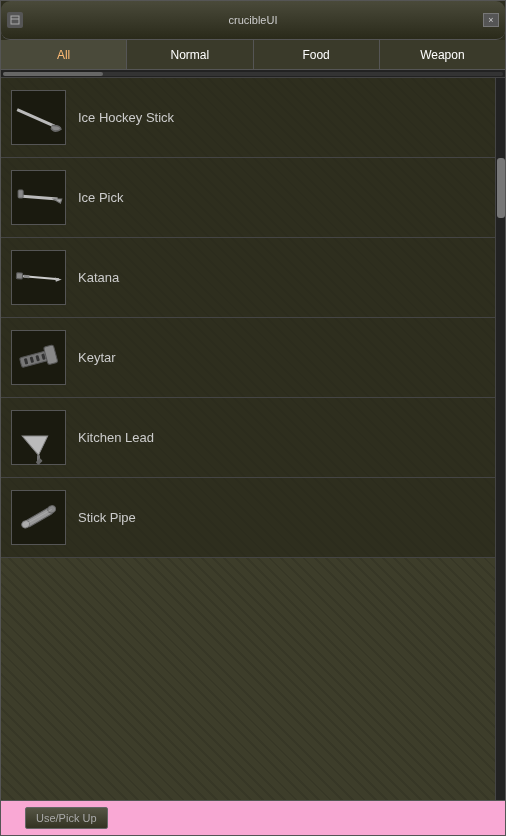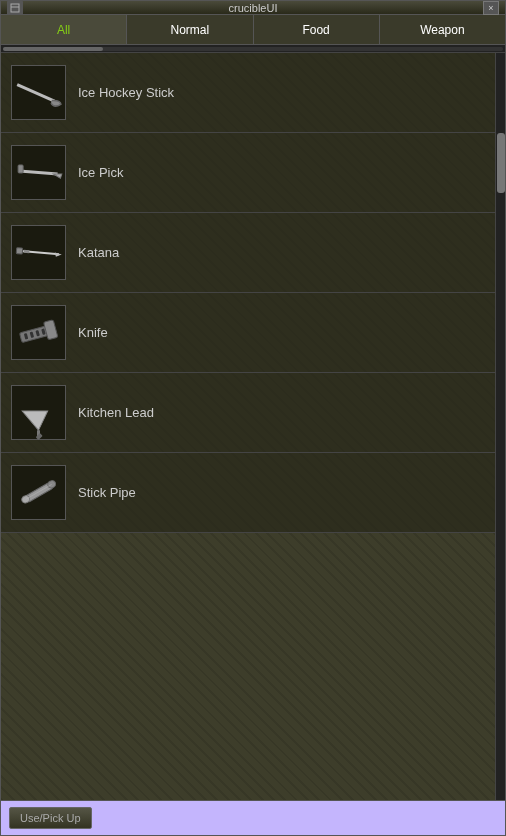--- a/index.html
+++ b/index.html
@@ -17,26 +17,27 @@
       width: 506px;
       height: 836px;
       background: #2d2d1e;
       border: 1px solid #555;
       display: flex;
       flex-direction: column;
     }
 
     .title-bar {
       background: linear-gradient(to bottom, #4a4a3a, #2a2a1a);
-      height: 14px;
+      height: 39px;
       display: flex;
       align-items: center;
       justify-content: space-between;
       padding: 0 6px;
       border-bottom: 1px solid #555;
+      border-radius: 9px;
     }
 
     .title-bar-icon {
       width: 16px;
       height: 16px;
       background: #555;
       border-radius: 2px;
       display: flex;
       align-items: center;
       justify-content: center;
@@ -82,21 +83,21 @@
       border-right: 1px solid #555;
       background: #3a3a2a;
     }
 
     .tab:last-child {
       border-right: none;
     }
 
     .tab.active {
       background: #4a4a3a;
-      color: #84cc16;
+      color: #fdba74;
     }
 
     .scrollbar-container {
       height: 8px;
       background: #222;
       border-bottom: 1px solid #444;
       position: relative;
       display: flex;
       align-items: center;
       padding: 0 2px;
@@ -193,25 +194,25 @@
     }
 
     .item-name {
       color: #ccc;
       font-size: 13px;
       font-weight: normal;
     }
 
     .bottom-bar {
       height: 35px;
-      background: #c4b5fd;
+      background: #f9a8d4;
       border-top: 1px solid #555;
       display: flex;
       align-items: center;
-      padding: 0 8px;
+      padding: 0 24px;
     }
 
     .bottom-button {
       background: linear-gradient(to bottom, #555545, #333322);
       border: 1px solid #666;
       color: #aaa;
       font-size: 11px;
       padding: 4px 10px;
       cursor: pointer;
       border-radius: 2px;
@@ -328,21 +329,21 @@
         <div class="item-icon">
           <svg viewBox="0 0 45 45" class="icon-keytar">
             <rect x="4" y="18" width="32" height="10" rx="2" fill="#777" stroke="#555"></rect>
             <rect x="30" y="14" width="10" height="18" rx="2" fill="#888" stroke="#555"></rect>
             <rect x="8" y="20" width="3" height="6" rx="1" fill="#333"></rect>
             <rect x="14" y="20" width="3" height="6" rx="1" fill="#333"></rect>
             <rect x="20" y="20" width="3" height="6" rx="1" fill="#333"></rect>
             <rect x="26" y="20" width="3" height="6" rx="1" fill="#333"></rect>
           </svg>
         </div>
-        <span class="item-name">Knife</span>
+        <span class="item-name">Keytar</span>
       </div>
 
       <div class="list-item">
         <div class="item-icon">
           <svg viewBox="0 0 45 45" class="icon-kitchen-knife">
             <polygon points="10,35 12,10 30,28" fill="#bbb" stroke="#888"></polygon>
             <line x1="10" y1="35" x2="5" y2="40" stroke="#777" stroke-width="3"></line>
             <rect x="3" y="38" width="6" height="4" rx="1" fill="#666"></rect>
           </svg>
         </div>

